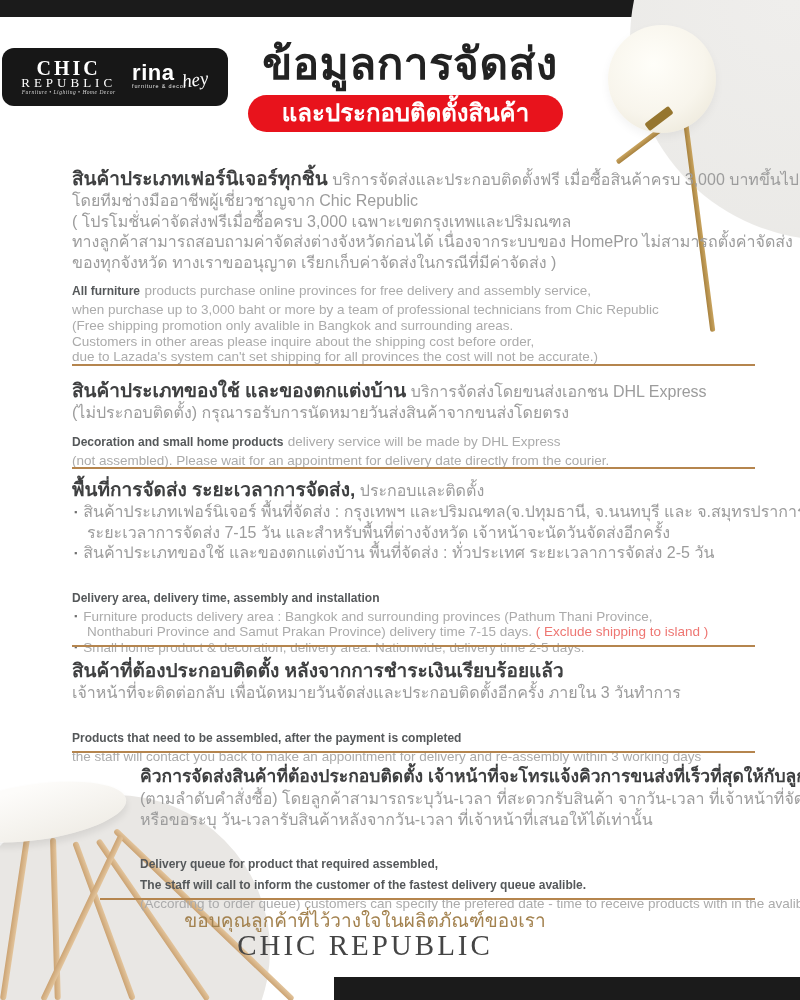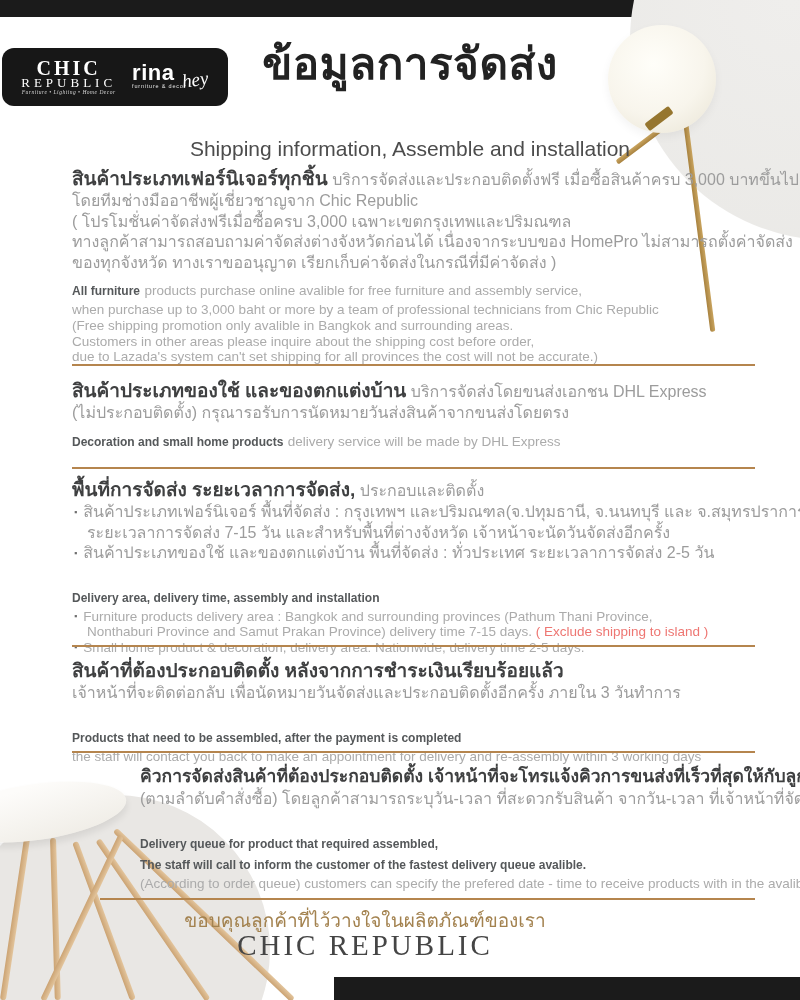--- a/index.html
+++ b/index.html
@@ -101,40 +101,41 @@
     <div class="rina-logo">
       <div>
         <div class="rina-name">rina</div>
         <div class="rina-tag">furniture &amp; decor</div>
       </div>
       <div class="rina-script">hey</div>
     </div>
   </div>
 
   <h1 class="title">ข้อมูลการจัดส่ง</h1>
-  <div class="subtitle">Shipping information, Assemble and installation</div>
+  <div class="pill">และประกอบติดตั้งสินค้า</div>
 
   <section class="sec" style="top:166px">
     <div class="line"><span class="th-head">สินค้าประเภทเฟอร์นิเจอร์ทุกชิ้น</span> <span class="th-body">บริการจัดส่งและประกอบติดตั้งฟรี เมื่อซื้อสินค้าครบ 3,000 บาทขึ้นไป</span></div>
     <div class="line th-body">โดยทีมช่างมืออาชีพผู้เชี่ยวชาญจาก Chic Republic</div>
     <div class="line th-body">( โปรโมชั่นค่าจัดส่งฟรีเมื่อซื้อครบ 3,000 เฉพาะเขตกรุงเทพและปริมณฑล</div>
     <div class="line th-body">ทางลูกค้าสามารถสอบถามค่าจัดส่งต่างจังหวัดก่อนได้ เนื่องจากระบบของ HomePro ไม่สามารถตั้งค่าจัดส่ง</div>
     <div class="line th-body">ของทุกจังหวัด ทางเราขออนุญาต เรียกเก็บค่าจัดส่งในกรณีที่มีค่าจัดส่ง )</div>
-    <div class="line gap8"><span class="en-head">All furniture</span> <span class="en-body">products purchase online avalible for free furniture and assembly service,</span></div>
+    <div class="line gap8"><span class="en-head">All furniture</span> <span class="en-body">products purchase online provinces for free delivery and assembly service,</span></div>
     <div class="line en-body">when purchase up to 3,000 baht or more by a team of professional technicians from Chic Republic</div>
     <div class="line en-body">(Free shipping promotion only avalible in Bangkok and surrounding areas.</div>
     <div class="line en-body">Customers in other areas please inquire about the shipping cost before order,</div>
     <div class="line en-body">due to Lazada's system can't set shipping for all provinces the cost will not be accurate.)</div>
   </section>
   <div class="divider" style="top:364px"></div>
 
   <section class="sec" style="top:378px">
     <div class="line"><span class="th-head">สินค้าประเภทของใช้ และของตกแต่งบ้าน</span> <span class="th-body">บริการจัดส่งโดยขนส่งเอกชน DHL Express</span></div>
     <div class="line th-body">(ไม่ประกอบติดตั้ง) กรุณารอรับการนัดหมายวันส่งสินค้าจากขนส่งโดยตรง</div>
     <div class="line gap8"><span class="en-head">Decoration and small home products</span> <span class="en-body">delivery service will be made by DHL Express</span></div>
+    <div class="line en-body">(not assembled). Please wait for an appointment for delivery date directly from the courier.</div>
   </section>
   <div class="divider" style="top:467px"></div>
 
   <section class="sec" style="top:477px">
     <div class="line"><span class="th-head">พื้นที่การจัดส่ง ระยะเวลาการจัดส่ง,</span> <span class="th-body">ประกอบและติดตั้ง</span></div>
     <div class="line th-body"><span class="blt">▪</span><span>สินค้าประเภทเฟอร์นิเจอร์ พื้นที่จัดส่ง : กรุงเทพฯ และปริมณฑล(จ.ปทุมธานี, จ.นนทบุรี และ จ.สมุทรปราการ)</span></div>
     <div class="line th-body indent">ระยะเวลาการจัดส่ง 7-15 วัน และสำหรับพื้นที่ต่างจังหวัด เจ้าหน้าจะนัดวันจัดส่งอีกครั้ง</div>
     <div class="line th-body"><span class="blt">▪</span><span>สินค้าประเภทของใช้ และของตกแต่งบ้าน พื้นที่จัดส่ง : ทั่วประเทศ ระยะเวลาการจัดส่ง 2-5 วัน</span></div>
     <div class="line en-head gap6">Delivery area, delivery time, assembly and installation</div>
     <div class="line en-body"><span class="blt">▪</span><span>Furniture products delivery area : Bangkok and surrounding provinces (Pathum Thani Province,</span></div>
@@ -147,20 +148,21 @@
     <div class="line th-head">สินค้าที่ต้องประกอบติดตั้ง หลังจากการชำระเงินเรียบร้อยแล้ว</div>
     <div class="line th-body">เจ้าหน้าที่จะติดต่อกลับ เพื่อนัดหมายวันจัดส่งและประกอบติดตั้งอีกครั้ง ภายใน 3 วันทำการ</div>
     <div class="line en-head gap6">Products that need to be assembled, after the payment is completed</div>
     <div class="line en-body">the staff will contact you back to make an appointment for delivery and re-assembly within 3 working days</div>
   </section>
   <div class="divider" style="top:751px"></div>
 
   <section class="sec" style="top:764px; left:140px; width:620px">
     <div class="line th-head" style="font-size:17.5px">คิวการจัดส่งสินค้าที่ต้องประกอบติดตั้ง เจ้าหน้าที่จะโทรแจ้งคิวการขนส่งที่เร็วที่สุดให้กับลูกค้า</div>
     <div class="line th-body">(ตามลำดับคำสั่งซื้อ) โดยลูกค้าสามารถระบุวัน-เวลา ที่สะดวกรับสินค้า จากวัน-เวลา ที่เจ้าหน้าที่จัดคิวให้ได้</div>
+    <div class="line th-body">หรือขอระบุ วัน-เวลารับสินค้าหลังจากวัน-เวลา ที่เจ้าหน้าที่เสนอให้ได้เท่านั้น</div>
     <div class="line en-head gap6">Delivery queue for product that required assembled,</div>
     <div class="line en-head">The staff will call to inform the customer of the fastest delivery queue avalible.</div>
     <div class="line en-body">(According to order queue) customers can specify the prefered date - time to receive products with in the avalible queue.</div>
   </section>
   <div class="divider" style="top:898px; left:100px; width:655px"></div>
 
   <div class="thanks">ขอบคุณลูกค้าที่ไว้วางใจในผลิตภัณฑ์ของเรา</div>
   <div class="brand">CHIC REPUBLIC</div>
 
 </div>

